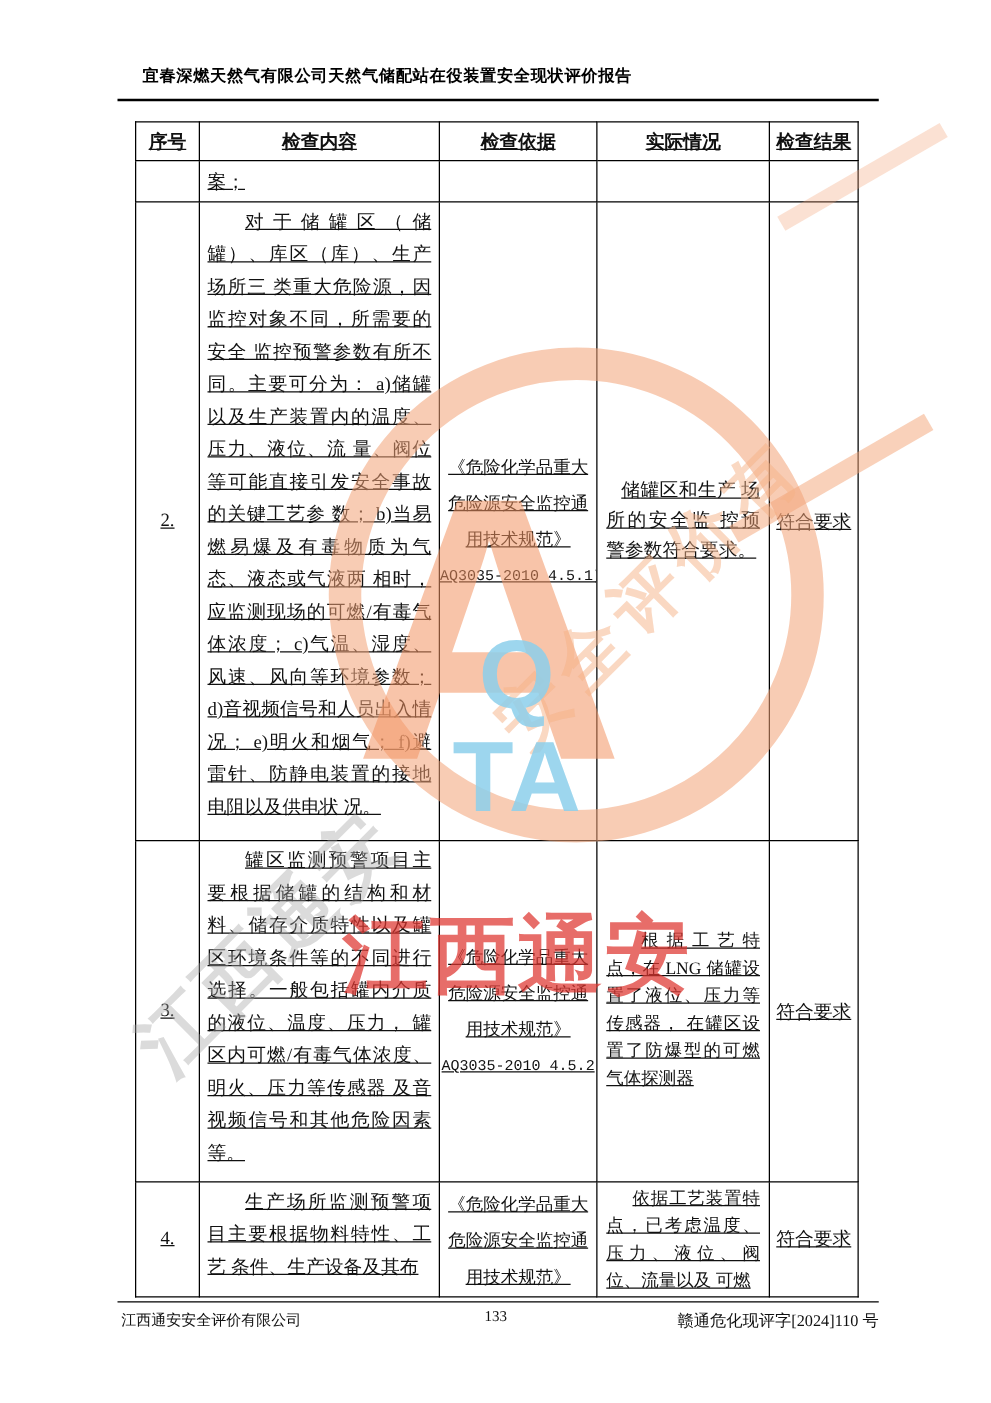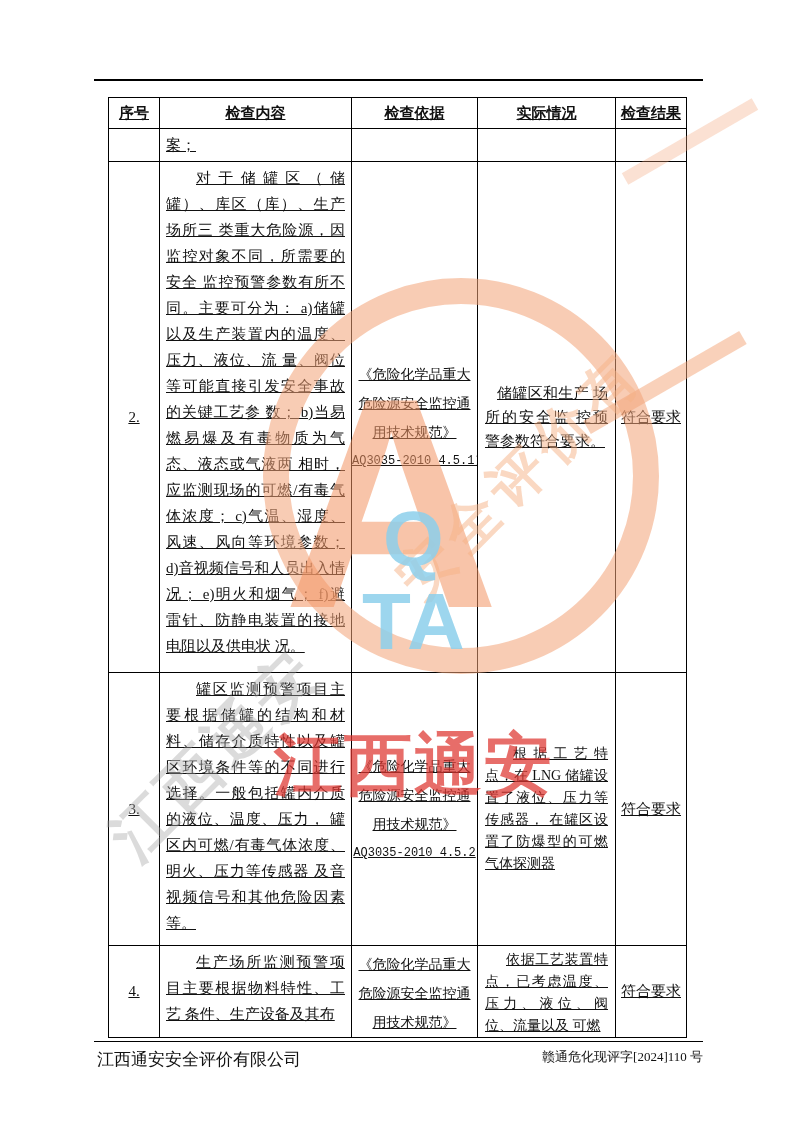--- a/index.html
+++ b/index.html
@@ -51,21 +51,21 @@
     font-size:12px; line-height:26px; white-space:nowrap; margin-top:1px;
   }
   td.actual { padding:0 7px; text-align:justify; text-justify:inter-character; }
   td.actual.mid15 { vertical-align:middle; font-size:15px; line-height:24px; text-indent:0.8em; }
   td.actual.mid14 { vertical-align:middle; font-size:14px; line-height:22px; text-indent:2em; }
   td.actual.top14 { vertical-align:top; padding-top:3px; font-size:14px; line-height:22px; text-indent:1.5em;margin-top:44px; }
   td.result { text-align:center; vertical-align:middle; font-size:15px; }
 
   
   .footer-rule { position:absolute; left:94px; top:1041px; width:609px; height:1px; background:#000; }
-  .footer-company { position:absolute; left:97px;  top:1048px; font-size:17px; }
+  .footer-company { position:absolute; left:97px;  top:1048px; font-size:12px; }
   .footer-page    { position:absolute; left:0; top:1046px; width:100%; text-align:center; font-size:12px; }
   .footer-doc     { position:absolute; right:90px; top:1048px; font-size:13px;font-family:Liberation Serif, serif; }
 
   
   .wm { position:absolute; inset:0; z-index:2; pointer-events:none; }
   .wm-ring {
     position:absolute; left:263px; top:278px; width:396px; height:396px;
     border:26px solid rgba(243,163,118,0.55); border-radius:50%;
   }
   .wm-a {
@@ -110,20 +110,21 @@
   .wm-band2 {
     position:absolute; left:615px; top:135px; width:150px; height:13px;
     background:rgba(243,163,118,0.32); transform:rotate(-30deg);
   }
 </style>
 </head>
 <body>
 
 <div class="page">
 
+  <div class="doc-title">宜春深燃天然气有限公司天然气储配站在役装置安全现状评价报告</div>
   <div class="header-rule"></div>
 
   <table class="report">
     <colgroup>
       <col style="width:51px">
         <col style="width:192px">
         <col style="width:126px">
         <col style="width:138px">
         <col style="width:71px">
     </colgroup>
@@ -185,15 +186,16 @@
     <div class="wm-a">A</div>
     <div class="wm-diag-orange">安全评价有</div>
     <div class="wm-q">Q</div>
     <div class="wm-ta">TA</div>
     <div class="wm-diag-gray">江西通安</div>
     <div class="wm-red">江西通安</div>
   </div>
 
   <div class="footer-rule"></div>
   <div class="footer-company">江西通安安全评价有限公司</div>
+  <div class="footer-page">133</div>
   <div class="footer-doc">赣通危化现评字[2024]110 号</div>
 
 </div>
 
 </body></html>

